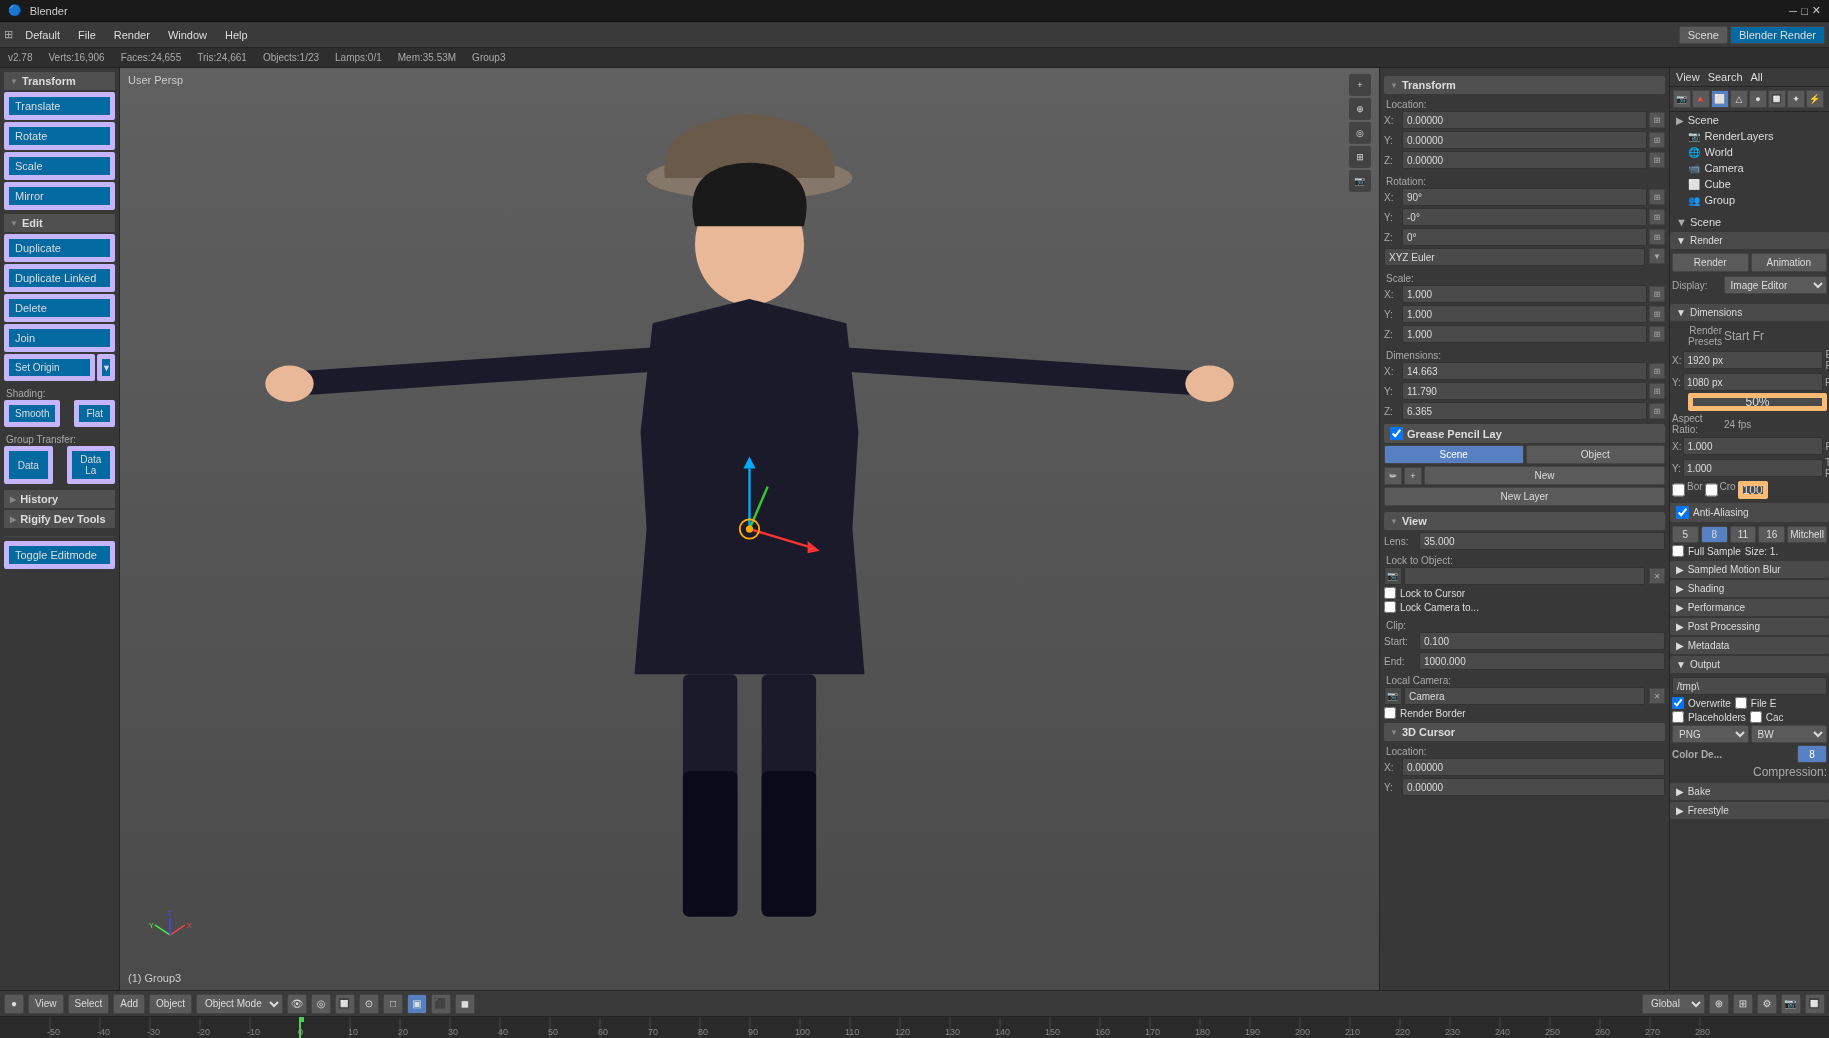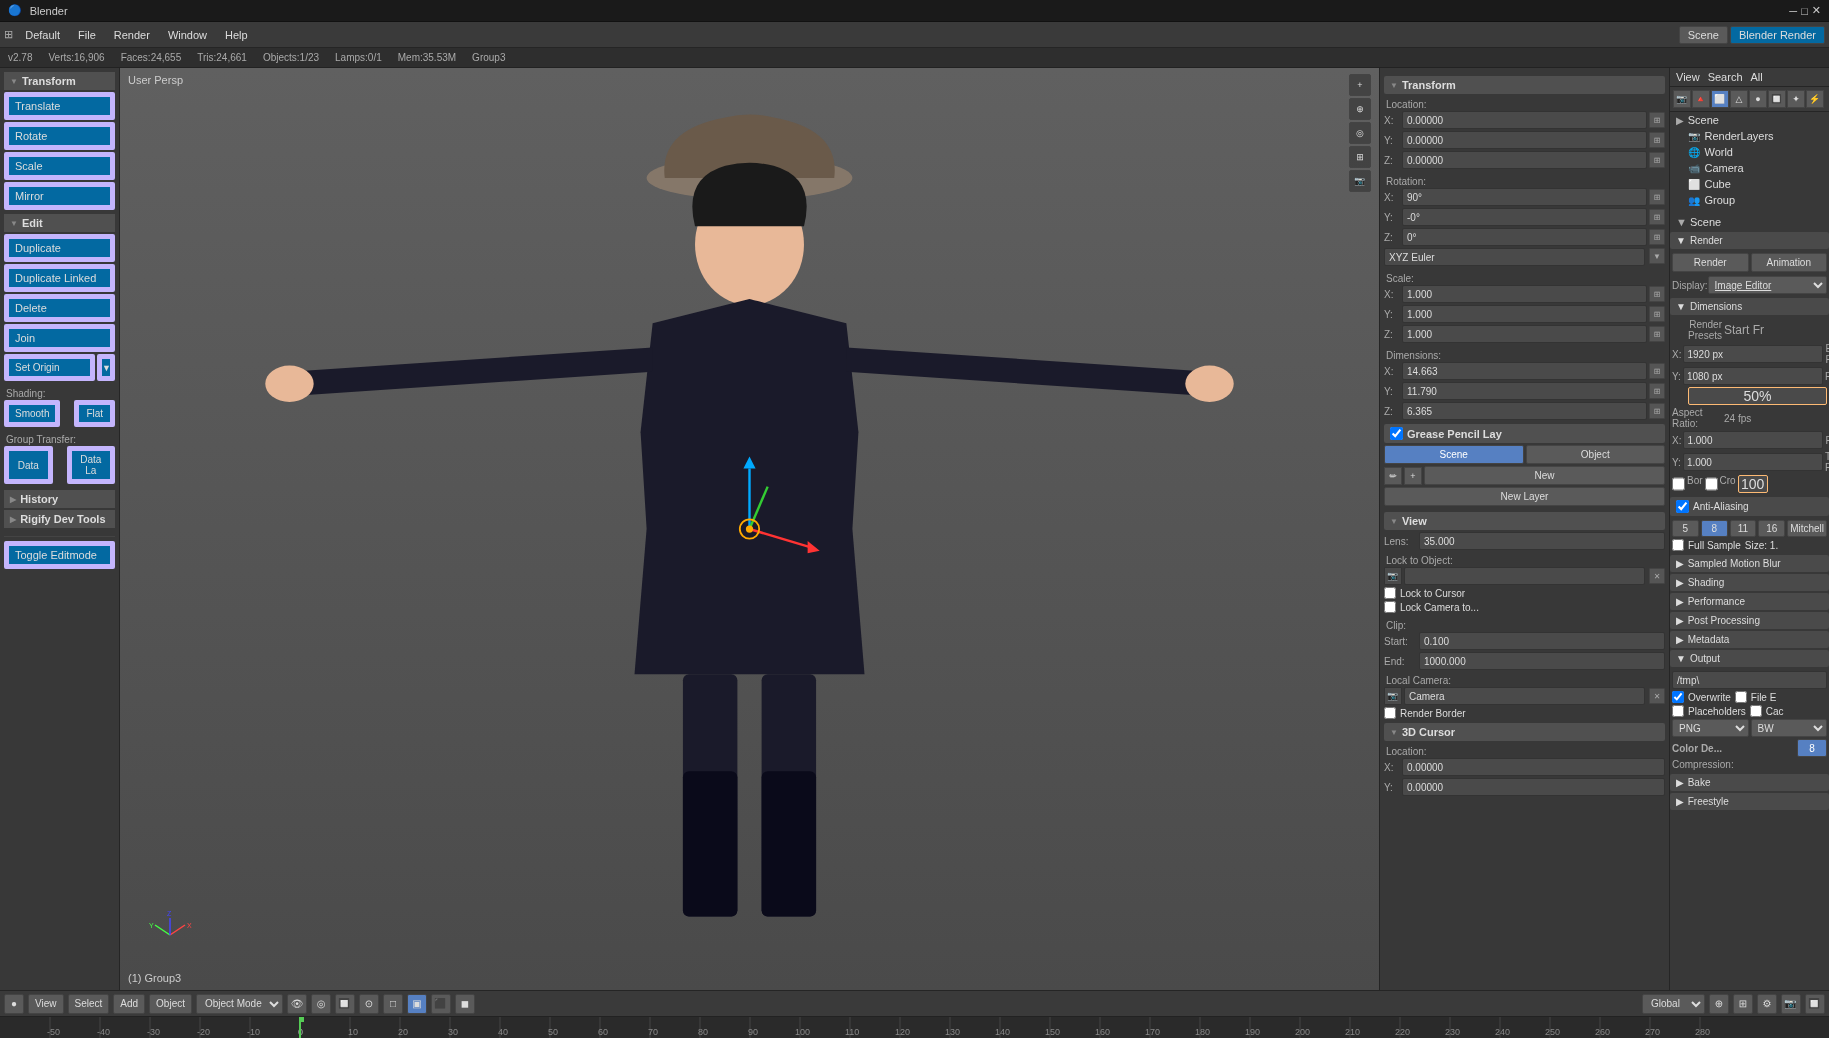--- a/index.html
+++ b/index.html
@@ -302,26 +302,26 @@
       background: #4a4a4a;
       border: 1px solid #333;
       color: #ddd;
       height: 18px;
       padding: 0 3px;
       font-size: 10px;
       border-radius: 2px;
     }
     .res-pct {
       background: #4a4a4a;
-      border: 1px solid #fdba74;
+      border: 5px solid #fdba74;
       color: #ddd;
       height: 18px;
       width: 35px;
       text-align: center;
-      font-size: 14px;
+      font-size: 12px;
       border-radius: 2px;
     }
 
     .aa-row {
       display: flex;
       gap: 2px;
       margin-bottom: 2px;
     }
     .aa-btn {
       flex: 1;
@@ -856,23 +856,23 @@
 
     <div class="collapsible-section">
       <span>▼</span>
       <span>Render</span>
     </div>
     <div style="padding:2px;">
       <div style="display:flex;gap:2px;margin-bottom:2px;">
         <button class="render-btn" style="flex:1;">Render</button>
         <button class="render-btn" style="flex:1;">Animation</button>
       </div>
-      <div style="display:flex;align-items:center;margin-bottom:2px;gap:0;">
+      <div style="display:flex;align-items:center;margin-bottom:8px;gap:16px;">
         <span style="font-size:10px;color:#aaa;">Display:</span>
-        <select class="format-select" style="flex:1;text-decoration:underline;">
+        <select class="format-select" style="flex:1;">
           <option>Image Editor</option>
         </select>
       </div>
     </div>
 
     <div class="collapsible-section">
       <span>▼</span>
       <span>Dimensions</span>
     </div>
     <div style="padding:2px;">
@@ -986,21 +986,21 @@
         <select class="format-select" style="width:35px;">
           <option>BW</option>
           <option>RG</option>
         </select>
       </div>
       <div class="format-row">
         <span style="font-size:10px;color:#aaa;flex:1;font-weight:bold;">Color De...</span>
         <input class="color-depth-field" value="8" readonly="" style="">
       </div>
       <div class="xyz-row">
-        <span style="font-size:10px;color:#aaa;flex:1;">Compression:</span>
+        <span style="font-size:12px;color:#aaa;flex:1;text-align:right;">Compression:</span>
       </div>
     </div>
 
     <div class="collapsible-section">
       <span>▶</span>
       <span>Bake</span>
     </div>
 
     <div class="collapsible-section">
       <span>▶</span>

